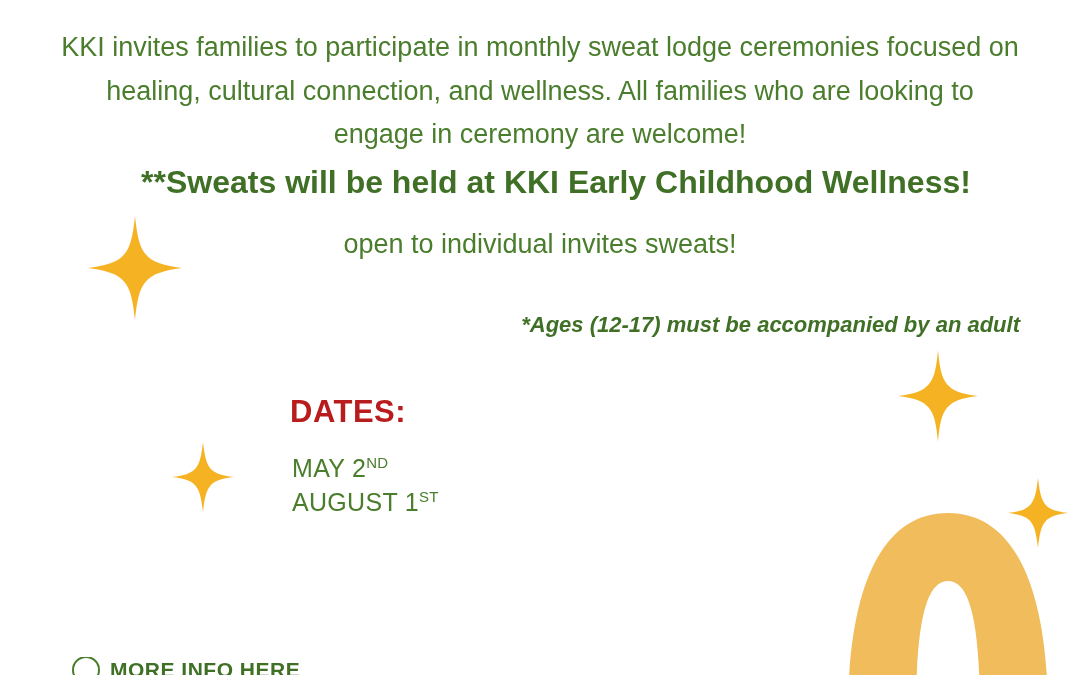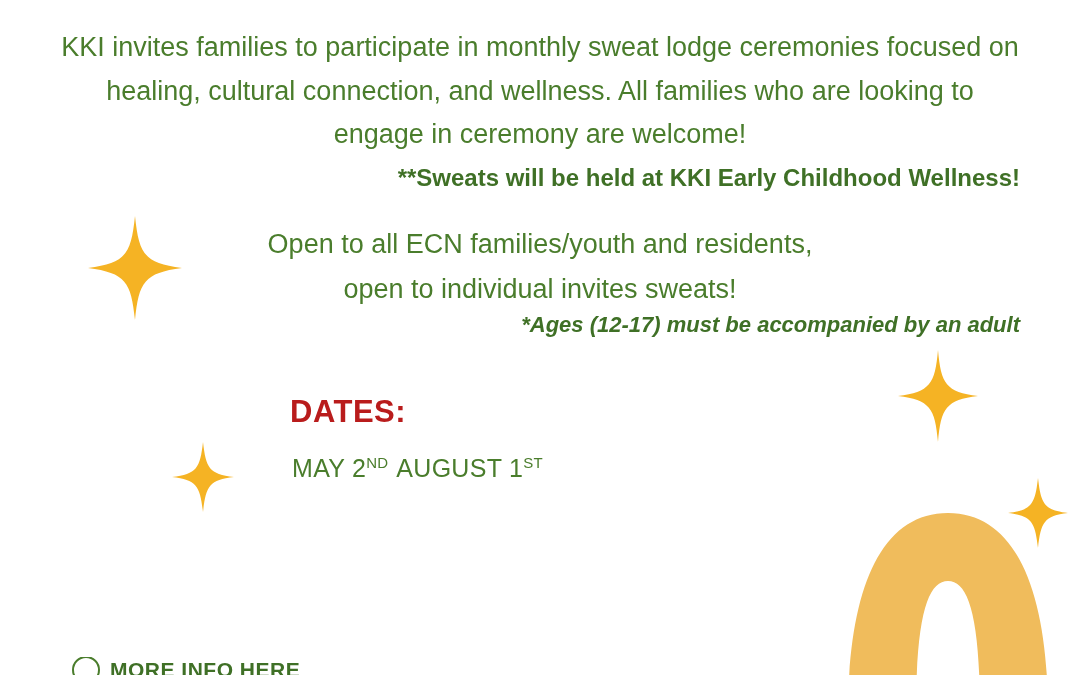--- a/index.html
+++ b/index.html
@@ -47,24 +47,24 @@
     width: 960px;
     text-align: center;
     font-size: 27px;
     line-height: 1.62;
     color: #4a7d2c;
     font-weight: 400;
   }
   .note-bold {
     position: absolute;
     top: 164px;
-    left: 60px;
-    width: 960px;
-    text-align: right;
-    font-size: 24px;
+    left: 76px;
+    width: 960px;
+    text-align: center;
+    font-size: 32px;
     font-weight: bold;
     color: #3f7026;
   }
 
   
   .open-block {
     position: absolute;
     top: 222px;
     left: 60px;
     width: 960px;
@@ -97,21 +97,21 @@
   }
   .dates-cols {
     position: absolute;
     top: 455px;
     left: 292px;
     display: flex;
     gap: 172px;
   }
   .dates-col {
     display: flex;
-    flex-direction: row;
+    flex-direction: column;
     gap: 8px;
   }
   .date-item {
     font-size: 25px;
     line-height: 1.04;
     color: #4a7d2c;
     white-space: nowrap;
     letter-spacing: 0.3px;
   }
   .date-item sup {
@@ -179,21 +179,20 @@
     <svg width="260" height="230" viewBox="0 0 260 230" aria-hidden="true">
       <path d="M18 230 C18 110 48 28 118 28 C188 28 218 110 218 230 L150 230 C150 130 138 96 118 96 C98 96 86 130 86 230 Z" fill="#f0bc5c"></path>
     </svg>
   </span>
 
   <div class="intro">KKI invites families to participate in monthly sweat lodge ceremonies focused on healing, cultural connection, and wellness. All families who are looking to engage in ceremony are welcome!</div>
 
   <div class="note-bold">**Sweats will be held at KKI Early Childhood Wellness!</div>
 
   <div class="open-block">
-    <div>Open to all ECN families/youth and residents,</div>
     <div>open to individual invites sweats!</div>
   </div>
 
   <div class="ages">*Ages (12-17) must be accompanied by an adult</div>
 
   <div class="dates-title">DATES:</div>
 
   <div class="dates-cols">
     <div class="dates-col" id="dates-left">
         <div class="date-item">MAY 2<sup>ND</sup></div>

